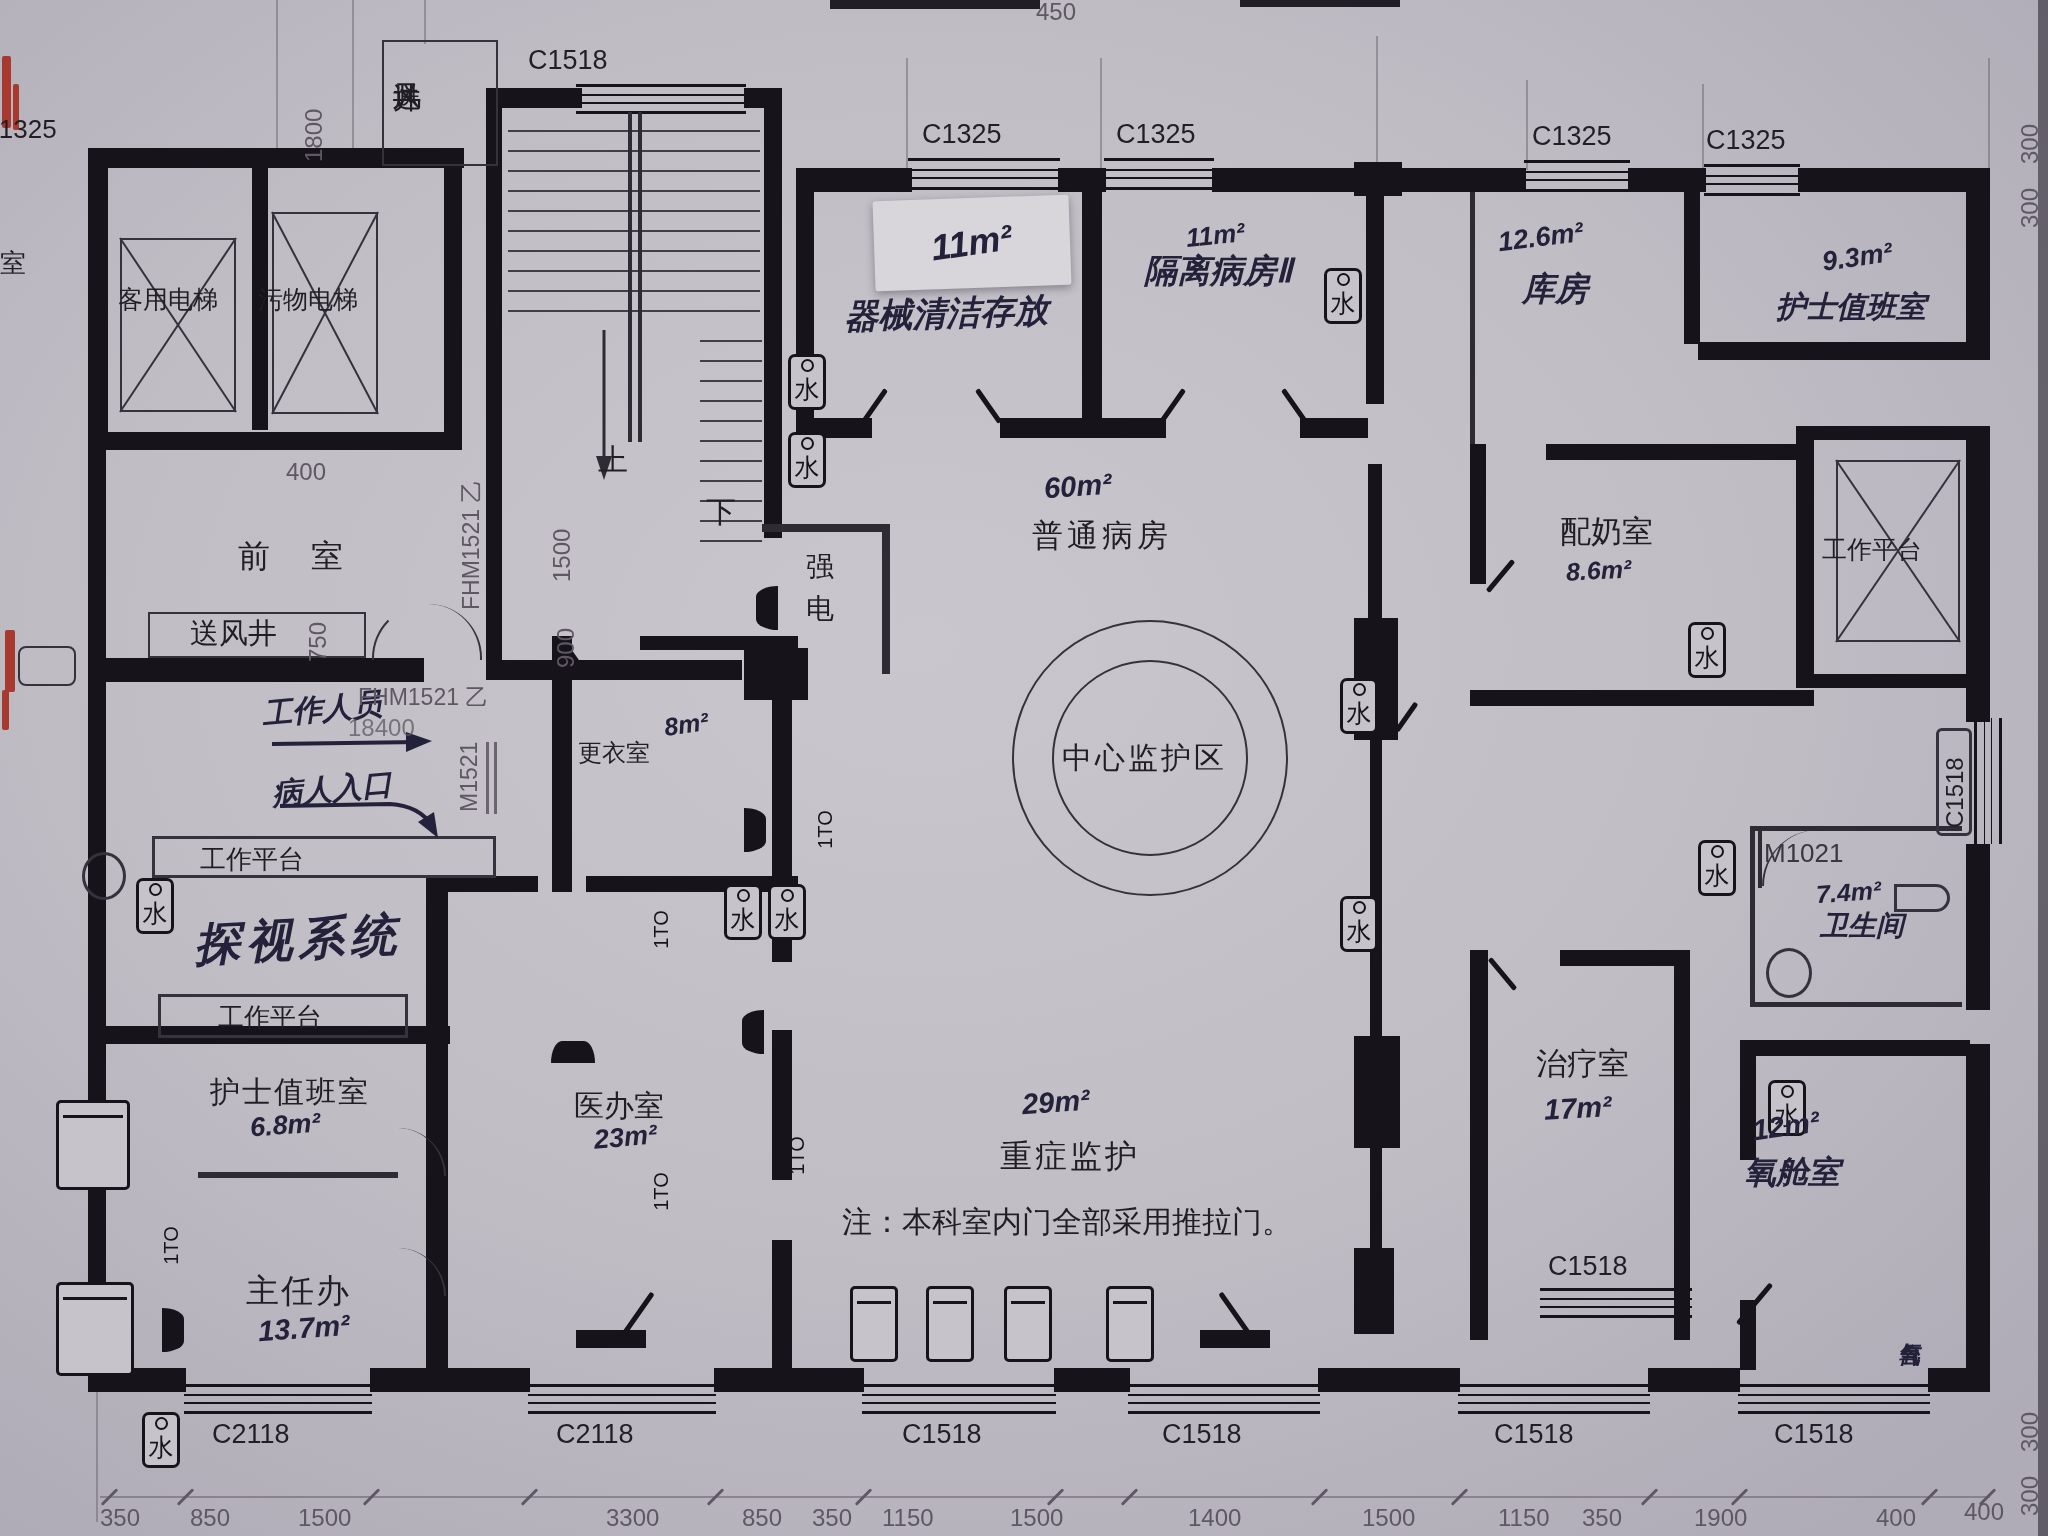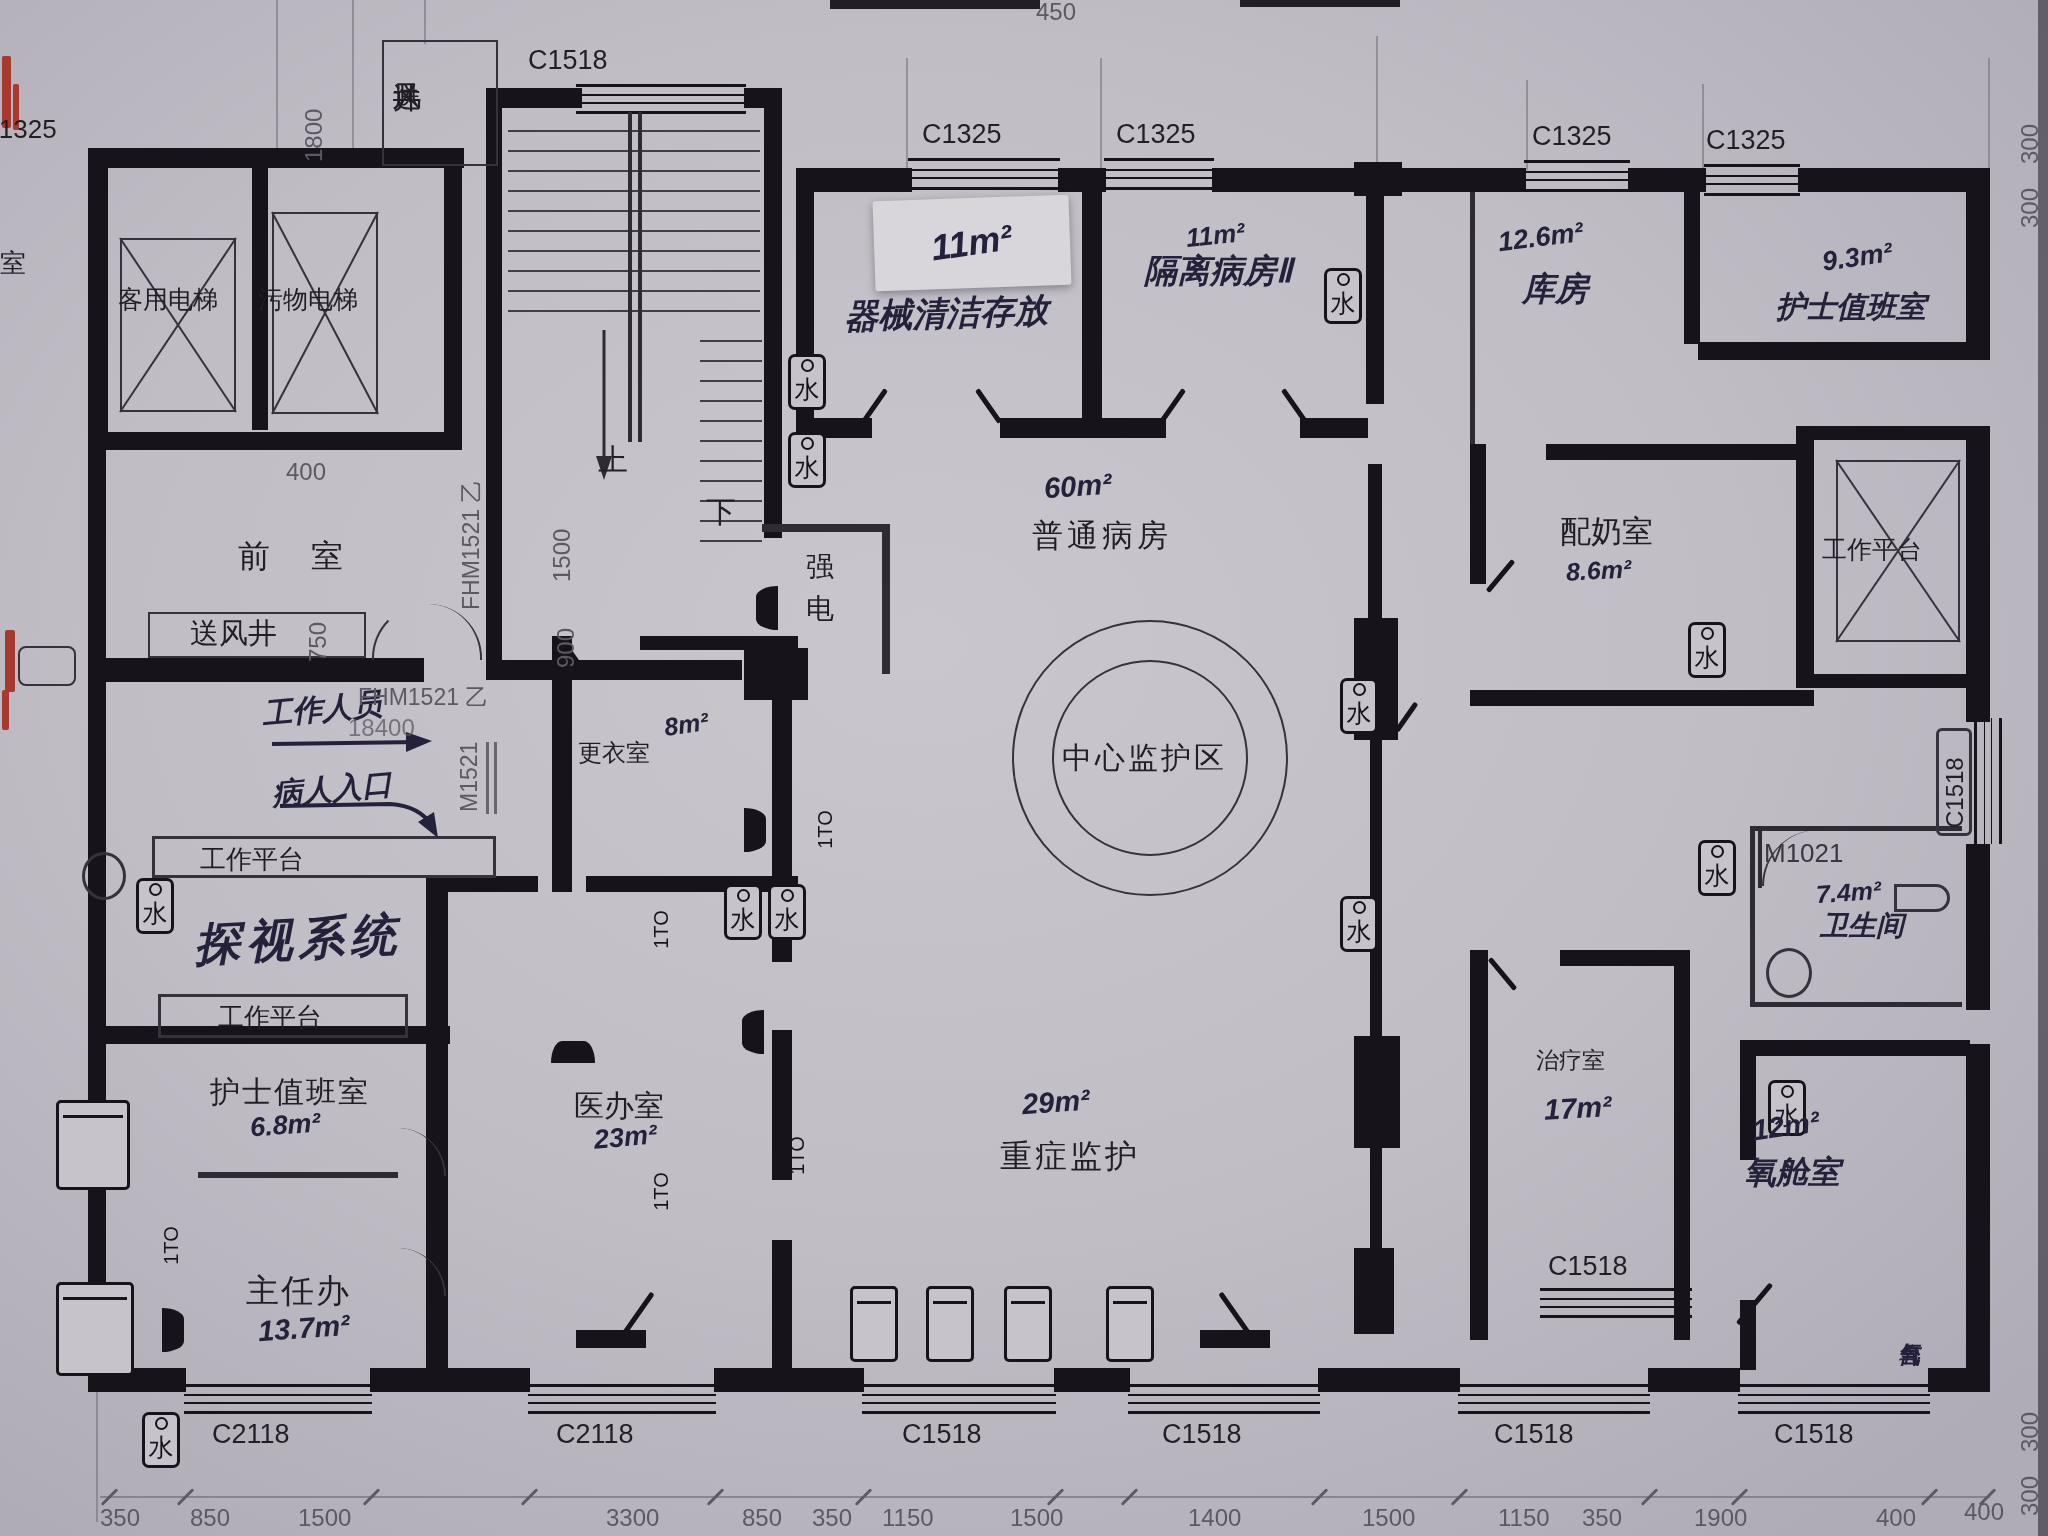--- a/index.html
+++ b/index.html
@@ -303,27 +303,28 @@
   <span class="lbl" style="left:190px;top:618px;font-size:29px">送风井</span>
   <span class="lbl" style="left:238px;top:540px;font-size:32px;letter-spacing:16px">前  室</span>
   <span class="lbl" style="left:806px;top:546px;font-size:28px;width:34px;white-space:normal;line-height:1.5">强电</span>
   <span class="lbl" style="left:598px;top:444px;font-size:30px">上</span>
   <span class="lbl" style="left:706px;top:496px;font-size:30px">下</span>
   <span class="lbl" style="left:1032px;top:520px;font-size:31px;letter-spacing:4px">普通病房</span>
   <span class="lbl" style="left:1062px;top:742px;font-size:30px;letter-spacing:3px">中心监护区</span>
   <span class="lbl" style="left:578px;top:740px;font-size:24px">更衣室</span>
   <span class="lbl" style="left:574px;top:1090px;font-size:30px">医办室</span>
   <span class="lbl" style="left:1000px;top:1140px;font-size:32px;letter-spacing:3px">重症监护</span>
+  <span class="lbl" style="left:842px;top:1206px;font-size:30px">注：本科室内门全部采用推拉门。</span>
   <span class="lbl" style="left:210px;top:1076px;font-size:30px;letter-spacing:2px">护士值班室</span>
   <span class="lbl" style="left:246px;top:1274px;font-size:33px;letter-spacing:2px">主任办</span>
   <span class="lbl" style="left:200px;top:846px;font-size:26px">工作平台</span>
   <span class="lbl" style="left:218px;top:1004px;font-size:26px">工作平台</span>
   <span class="lbl" style="left:1560px;top:516px;font-size:31px">配奶室</span>
   <span class="lbl" style="left:1822px;top:536px;font-size:25px">工作平台</span>
-  <span class="lbl" style="left:1536px;top:1048px;font-size:23px">治疗室</span>
+  <span class="lbl" style="left:1536px;top:1048px;font-size:31px">治疗室</span>
   <span class="lbl" style="left:1764px;top:840px;font-size:26px;color:#3a3642">M1021</span>
   <span class="lbl" style="left:0px;top:250px;font-size:26px">室</span>
 
   <div class="papernote" style="left:874px;top:198px;width:196px;height:90px">
     <span class="hand" style="position:static;font-size:36px;transform:rotate(-6deg)">11m²</span>
   </div>
   <span class="hand" style="left:844px;top:296px;font-size:34px;transform:rotate(-2deg)">器械清洁存放</span>
   <span class="hand" style="left:1186px;top:222px;font-size:26px;transform:rotate(-6deg)">11m²</span>
   <span class="hand" style="left:1144px;top:254px;font-size:33px">隔离病房Ⅱ</span>
   <span class="hand" style="left:1498px;top:224px;font-size:27px;transform:rotate(-7deg)">12.6m²</span>

